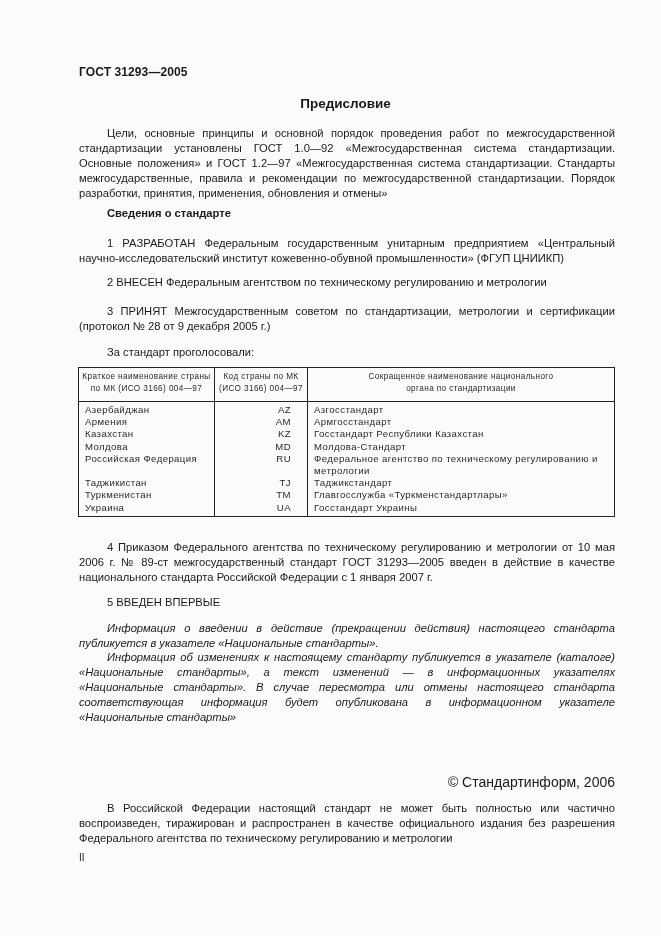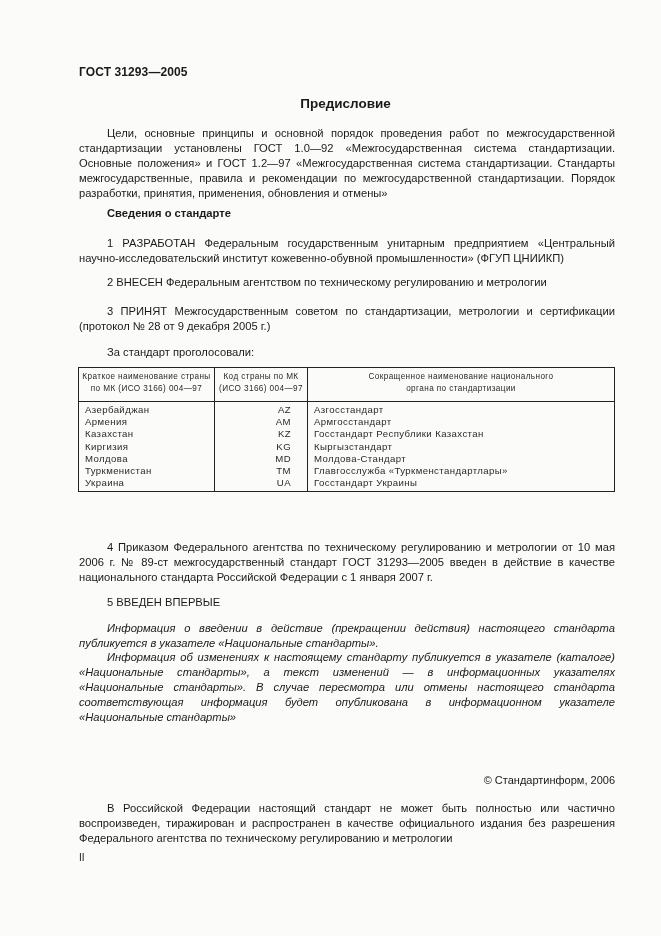--- a/index.html
+++ b/index.html
@@ -17,21 +17,21 @@
     table.vote {
       position: absolute; left: 78px; top: 367px; width: 537px; border-collapse: collapse;
       font-size: 9.6px; color: #2a2a2a; letter-spacing: 0.4px;
     }
     table.vote th { font-weight: normal; font-size: 8.2px; line-height: 12px; padding: 3px 2px 6px; border: 1px solid #222; text-align: center; vertical-align: top; }
     table.vote td { border-left: 1px solid #222; border-right: 1px solid #222; padding: 0 6px; line-height: 12.2px; vertical-align: top; }
     table.vote tr.first td { padding-top: 2px; }
     table.vote tr.last td { padding-bottom: 2px; border-bottom: 1px solid #222; }
     table.vote td.code { text-align: right; padding-right: 16px; }
     table.vote tbody { border: 1px solid #222; }
-    .copyright { right: 46px; top: 774px; font-size: 11px; }
+    .copyright { right: 46px; top: 774px; font-size: 14px; }
     .pagenum { left: 79px; top: 852px; font-size: 10px; }
   </style>
 </head>
 <body>
 
 <div class="abs header-code">ГОСТ  31293—2005</div>
 <div class="abs title">Предисловие</div>
 
 <div class="abs para" style="top:126px;"><span class="ind"></span><span>Цели, основные принципы и основной порядок проведения работ по межгосударственной стандартизации установлены ГОСТ 1.0—92 «Межгосударственная система стандартизации. Основные положения» и ГОСТ 1.2—97 «Межгосударственная система стандартизации. Стандарты межгосударственные, правила и рекомендации по межгосударственной стандартизации. Порядок разработки, принятия, применения, обновления и отмены»</span></div>
 
@@ -65,28 +65,33 @@
         <td>Армения</td>
         <td class="code">AM</td>
         <td>Армгосстандарт</td>
       </tr>
     <tr>
         <td>Казахстан</td>
         <td class="code">KZ</td>
         <td>Госстандарт Республики Казахстан</td>
       </tr>
     <tr>
-        <td>Киргизия</td>
-        <td class="code">KG</td>
-        <td>Кыргызстандарт</td>
-      </tr>
-    <tr>
         <td>Молдова</td>
         <td class="code">MD</td>
         <td>Молдова-Стандарт</td>
+      </tr>
+    <tr>
+        <td>Российская Федерация</td>
+        <td class="code">RU</td>
+        <td>Федеральное агентство по техническому регулированию и метрологии</td>
+      </tr>
+    <tr>
+        <td>Таджикистан</td>
+        <td class="code">TJ</td>
+        <td>Таджикстандарт</td>
       </tr>
     <tr>
         <td>Туркменистан</td>
         <td class="code">TM</td>
         <td>Главгосслужба «Туркменстандартлары»</td>
       </tr>
     <tr class="last">
         <td>Украина</td>
         <td class="code">UA</td>
         <td>Госстандарт Украины</td>

